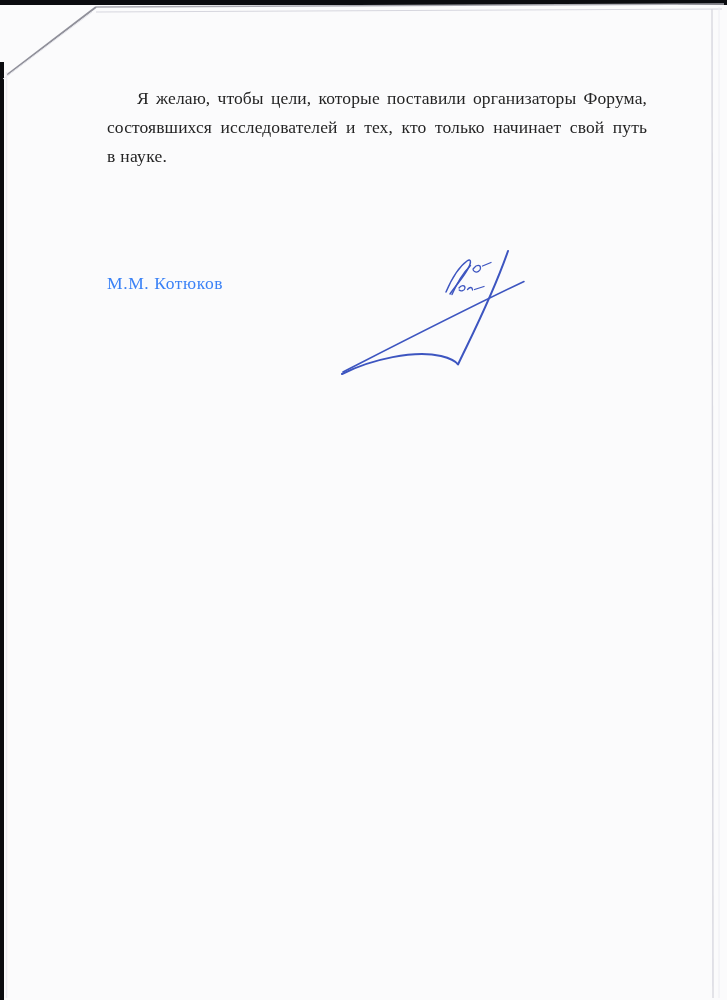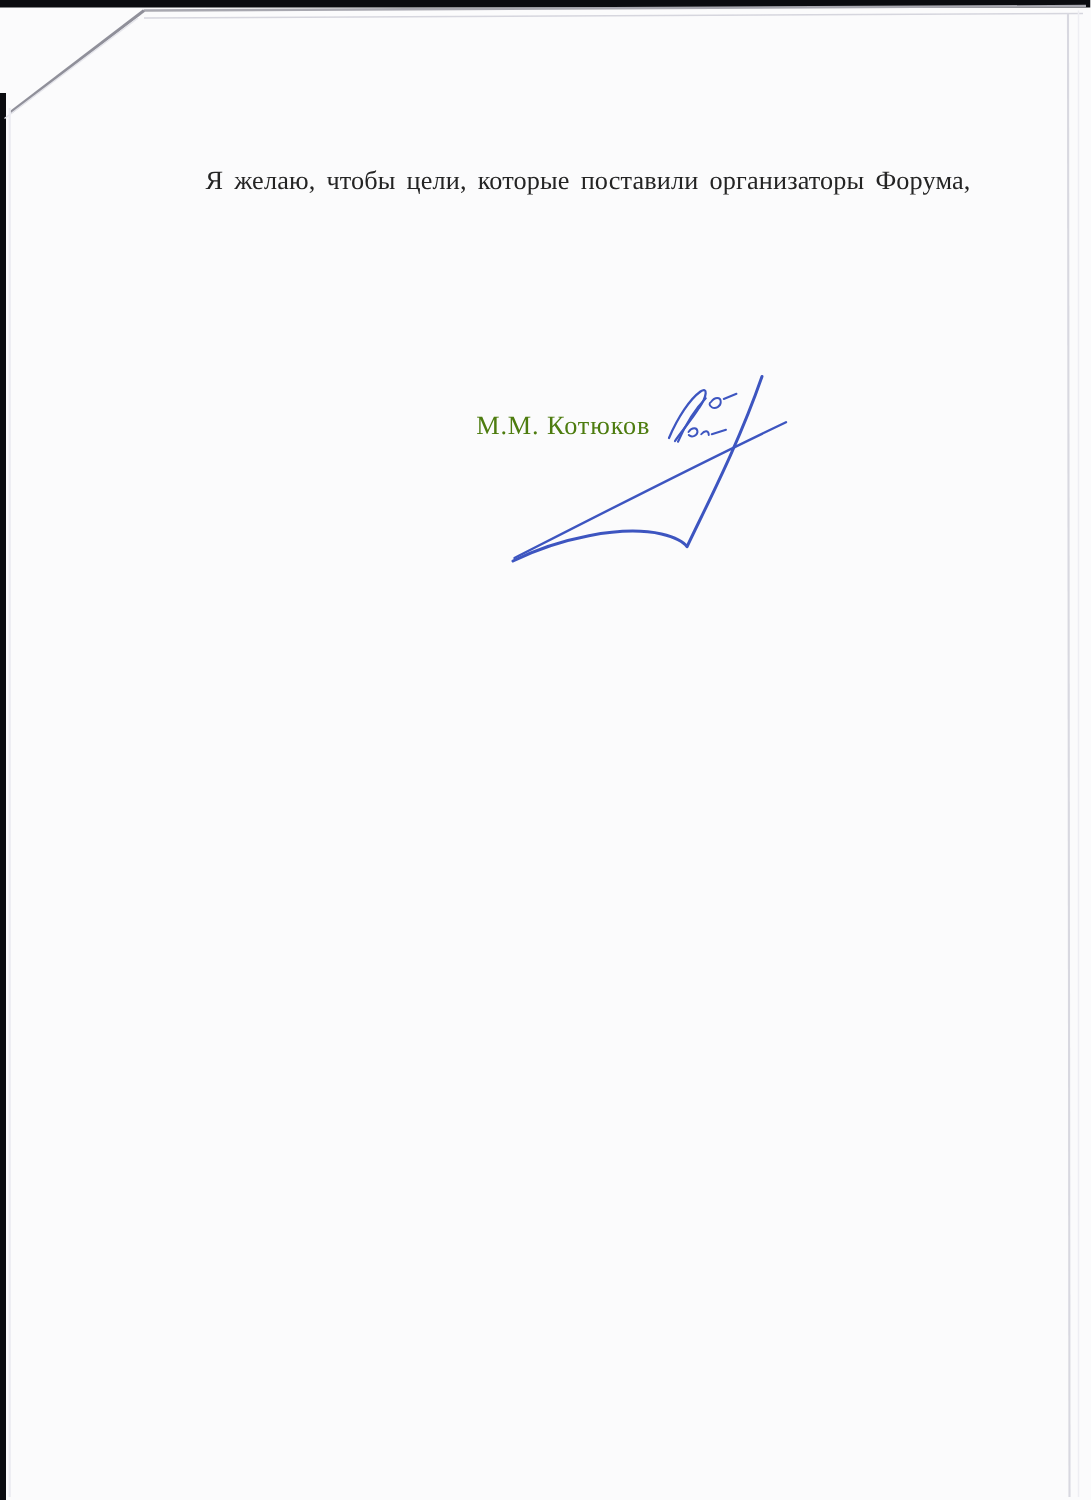--- a/index.html
+++ b/index.html
@@ -49,37 +49,36 @@
     font-size: 17.5px;
     line-height: 29px;
     color: #242424;
     letter-spacing: 0.1px;
     z-index: 1;
   }
   .jline {
     text-align: justify;
     text-align-last: justify;
     white-space: nowrap;
-    margin-top: 22px;
     
   }
   .jline.indent { padding-left: 30px; }
   .jline.last {
     text-align-last: left;
     letter-spacing: 0.3px;
   }
   .signatory-name {
     position: absolute;
     left: 107px;
     top: 273px;
     width: 537px;
-    text-align: center;
+    text-align: left;
     font-size: 17.5px;
     line-height: 21px;
-    color: #4d7c0f;
+    color: #3b82f6;
     letter-spacing: 0.6px;
     z-index: 1;
   }
 </style>
 </head>
 <body>
 
 <div class="paper"></div>
 
 <div class="scan-bar-top"></div>
@@ -94,20 +93,22 @@
   <path d="M3,79 L92,12" stroke="#e4e4ea" stroke-width="1" fill="none"></path>
 
   <path d="M6.5,72 L6.5,998" stroke="#ececf2" stroke-width="1.5" fill="none"></path>
 
   <path d="M712,9 L713,998" stroke="#d8d8e0" stroke-width="1.4" fill="none"></path>
   <path d="M719,7 L719,998" stroke="#eeeef3" stroke-width="1" fill="none"></path>
 </svg>
 
 <div class="letter-body">
   <div class="jline indent">Я желаю, чтобы цели, которые поставили организаторы Форума,</div>
+  <div class="jline">состоявшихся исследователей и тех, кто только начинает свой путь</div>
+  <div class="jline last">в науке.</div>
 </div>
 
 <div class="signatory-name">М.М. Котюков</div>
 
 <svg class="signature-svg" viewBox="0 0 727 1000">
   <g fill="none" stroke-linecap="round" stroke-linejoin="round" stroke="#3d55c0">
 
     <path d="M342,374 C372,359 414,350 441,356 C451,358.5 456,361.5 458,364.5 C471,337 492,297 508,251" stroke-width="2"></path>
 
     <path d="M343,372 C392,347 462,311 524,281.5" stroke-width="1.6"></path>

